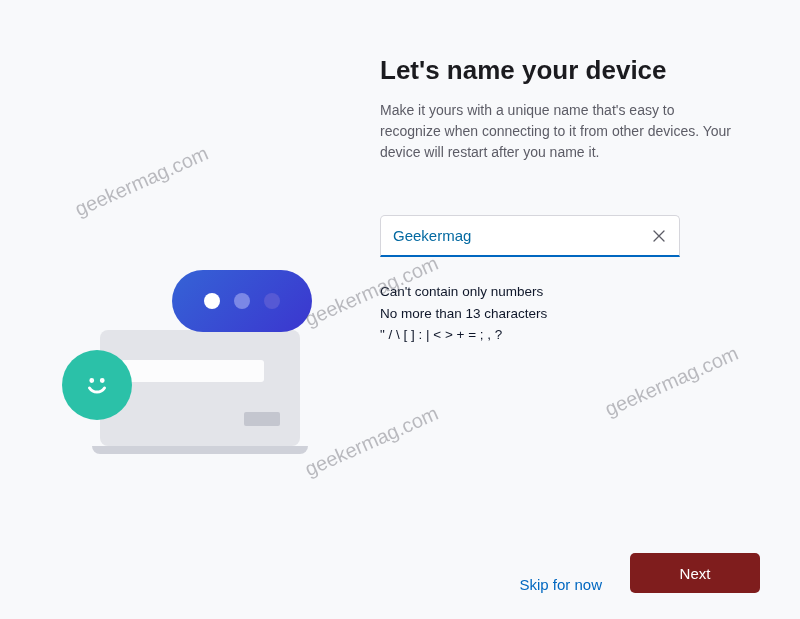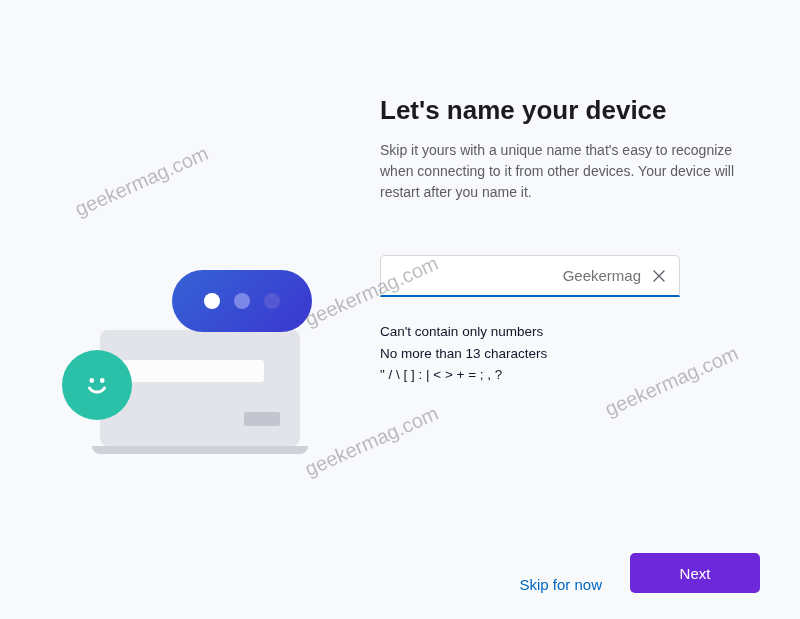--- a/index.html
+++ b/index.html
@@ -98,21 +98,20 @@
       align-items: center;
       justify-content: center;
     }
     .smiley svg { width: 36px; height: 36px; }
 
     .right-pane {
       flex: 1;
       padding: 55px 62px 0 0;
       display: flex;
       flex-direction: column;
-      margin-top: 40px;
     }
     .title {
       font-size: 26px;
       font-weight: 600;
       color: #1b1b1f;
       margin-bottom: 14px;
     }
     .description {
       font-size: 14px;
       color: #5c5c66;
@@ -129,22 +128,21 @@
       width: 100%;
       height: 42px;
       padding: 0 38px 0 12px;
       font-size: 15px;
       font-family: inherit;
       background: #fff;
       border: 1px solid #d6d6dc;
       border-bottom: 2px solid #0067c0;
       border-radius: 5px 5px 0 0;
       outline: none;
-      color: #737373;
-      text-align: right;
+      color: #0369a1;
     }
     .clear-btn {
       position: absolute;
       right: 8px;
       top: 50%;
       transform: translateY(-50%);
       width: 26px;
       height: 26px;
       background: transparent;
       border: none;
@@ -174,21 +172,21 @@
       font-size: 15px;
       color: #0067c0;
       cursor: pointer;
       background: none;
       border: none;
       font-family: inherit;
     }
     .next-btn {
       width: 130px;
       height: 40px;
-      background: #6d28d9;
+      background: #7f1d1d;
       color: #fff;
       border: none;
       border-radius: 5px;
       font-size: 15px;
       font-family: inherit;
       cursor: pointer;
     }
     .watermark {
       position: absolute;
       color: rgba(90,90,100,0.40);
@@ -225,21 +223,21 @@
           <circle cx="8.5" cy="9" r="0.6" fill="#fff"></circle>
           <circle cx="15.5" cy="9" r="0.6" fill="#fff"></circle>
           <path d="M7 14c1.2 1.8 3 2.7 5 2.7s3.8-0.9 5-2.7"></path>
         </svg>
       </div>
     </div>
   </div>
 
   <div class="right-pane">
     <h1 class="title">Let's name your device</h1>
-    <p class="description">Skip it yours with a unique name that's easy to recognize when connecting to it from other devices. Your device will restart after you name it.</p>
+    <p class="description">Make it yours with a unique name that's easy to recognize when connecting to it from other devices. Your device will restart after you name it.</p>
 
     <div class="input-wrap">
       <input class="name-input" type="text" value="Geekermag" style="">
       <button class="clear-btn">
         <svg viewBox="0 0 12 12">
           <path d="M1 1 L11 11 M11 1 L1 11" stroke="#5c5c66" stroke-width="1.3" stroke-linecap="round"></path>
         </svg>
       </button>
     </div>
 

